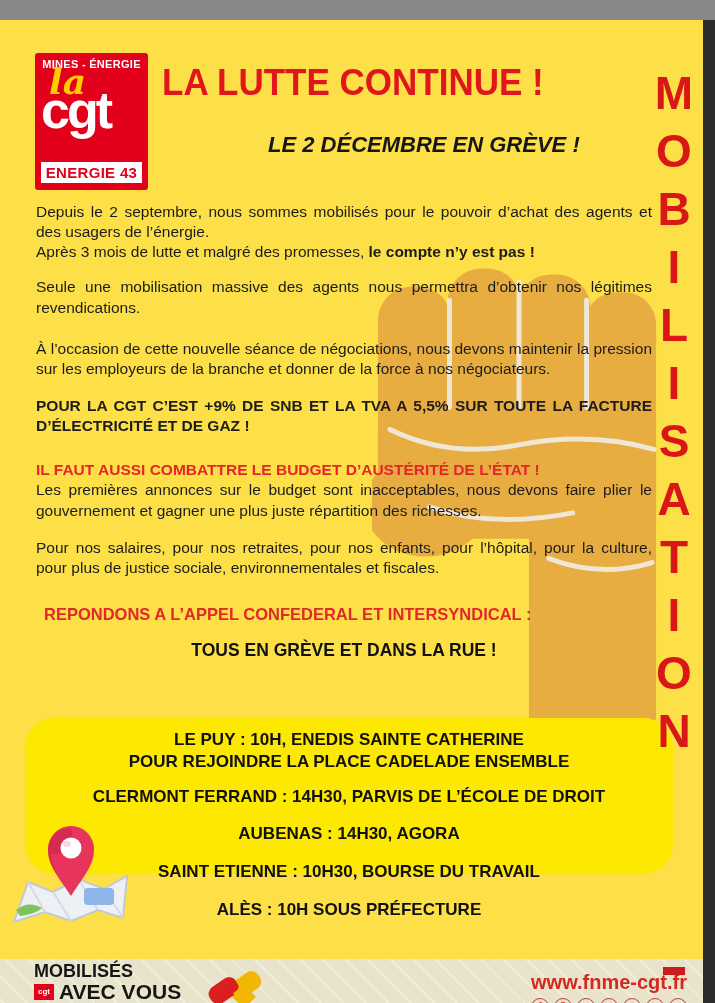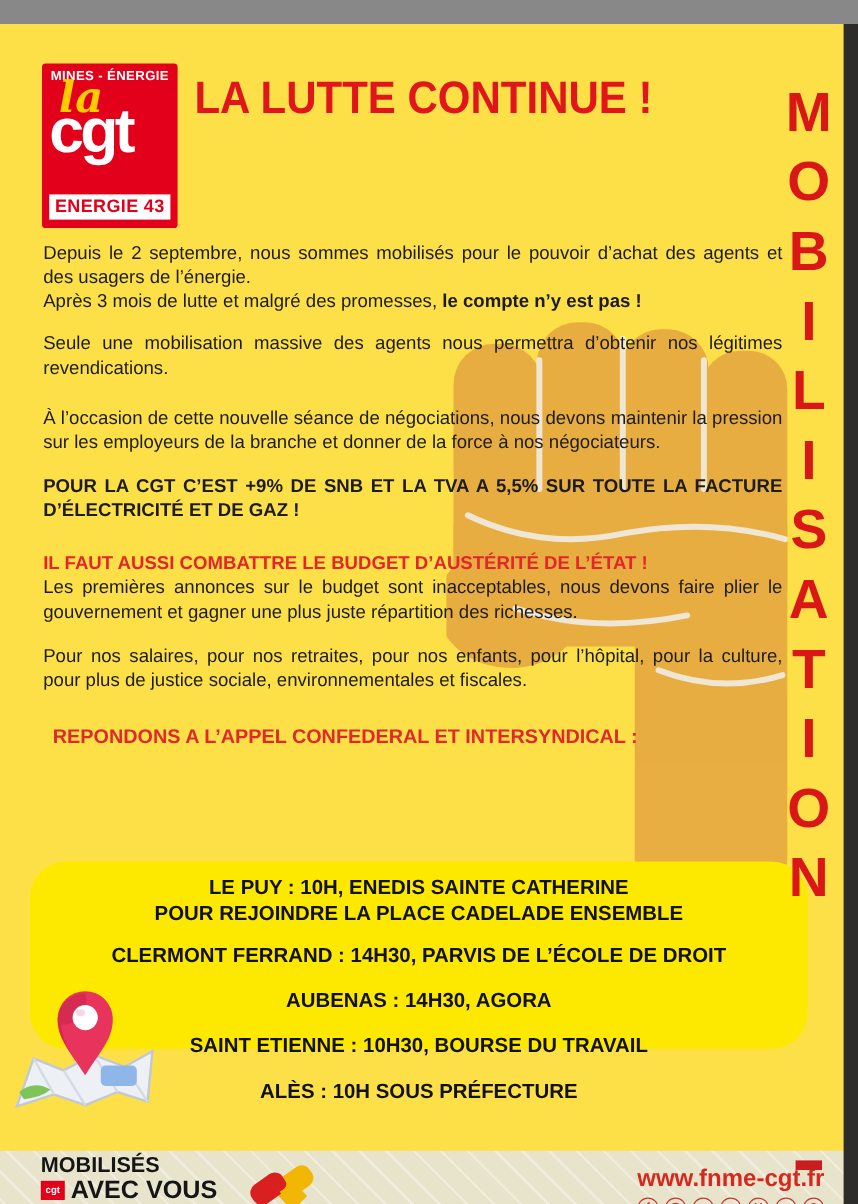--- a/index.html
+++ b/index.html
@@ -105,20 +105,21 @@
   <div class="cgt-logo">
     <div class="top">MINES - ÉNERGIE</div>
     <div class="mid">
       <span class="la">la</span>
       <span class="cgt">cgt</span>
     </div>
     <div class="bottom">ENERGIE 43</div>
   </div>
 
   <div class="main-title">LA LUTTE CONTINUE !</div>
+  <div class="sub-title">LE 2 DÉCEMBRE EN GRÈVE !</div>
 
   <div class="vbanner">
     <span>M</span>
     <span>O</span>
     <span>B</span>
     <span>I</span>
     <span>L</span>
     <span>I</span>
     <span>S</span>
     <span>A</span>
@@ -132,20 +133,21 @@
   <div class="content">
     <p><span>Depuis le 2 septembre, nous sommes mobilisés pour le pouvoir d’achat des agents et des usagers de l’énergie.</span><br>
       <span>Après 3 mois de lutte et malgré des promesses, </span><span class="b">le compte n’y est pas !</span></p>
     <p style="margin-bottom:21px;">Seule une mobilisation massive des agents nous permettra d’obtenir nos légitimes revendications.</p>
     <p style="margin-bottom:17px;">À l’occasion de cette nouvelle séance de négociations, nous devons maintenir la pression sur les employeurs de la branche et donner de la force à nos négociateurs.</p>
     <p class="b" style="margin-bottom:24px;">POUR LA CGT C’EST +9% DE SNB ET LA TVA A 5,5% SUR TOUTE LA FACTURE D’ÉLECTRICITÉ ET DE GAZ !</p>
     <p class="red-head nj">IL FAUT AUSSI COMBATTRE LE BUDGET D’AUSTÉRITÉ DE L’ÉTAT !</p>
     <p style="margin-bottom:17px;">Les premières annonces sur le budget sont inacceptables, nous devons faire plier  le gouvernement et gagner une plus juste répartition des richesses.</p>
     <p style="margin-bottom:0;">Pour nos salaires, pour nos retraites, pour nos enfants, pour l’hôpital, pour la culture, pour plus de justice sociale, environnementales et fiscales.</p>
     <p class="appeal">REPONDONS A L’APPEL CONFEDERAL ET INTERSYNDICAL :</p>
+    <p class="strike-line">TOUS EN GRÈVE ET DANS LA RUE !</p>
   </div>
 
   <div class="callout">
     <div class="grp">
       <div>LE PUY : 10H, ENEDIS SAINTE CATHERINE</div>
       <div>POUR REJOINDRE LA PLACE CADELADE ENSEMBLE</div>
     </div>
     <div class="ln">CLERMONT FERRAND : 14H30, PARVIS DE L’ÉCOLE DE DROIT</div>
     <div class="ln">AUBENAS : 14H30, AGORA</div>
     <div class="ln">SAINT ETIENNE : 10H30, BOURSE DU TRAVAIL</div>

